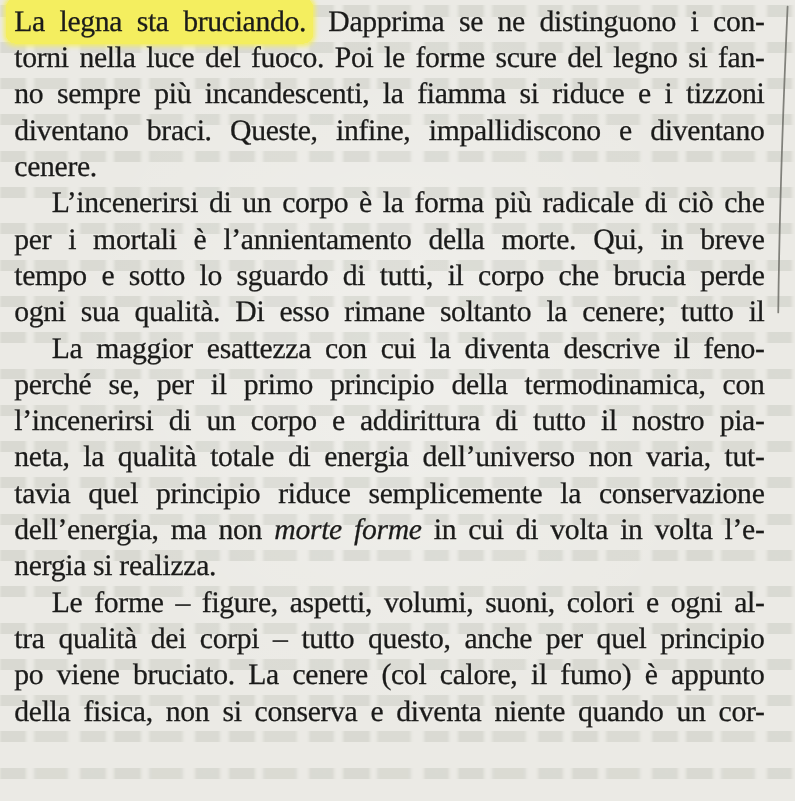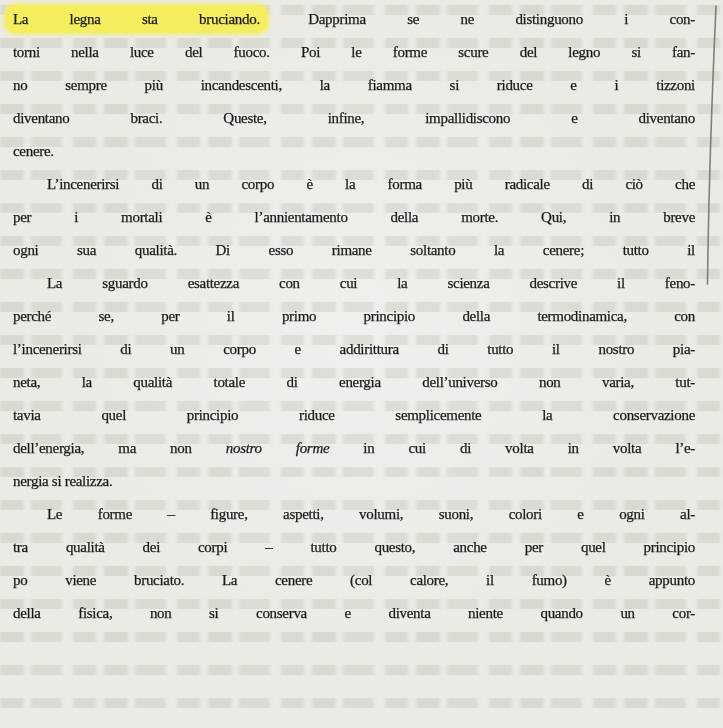--- a/index.html
+++ b/index.html
@@ -51,21 +51,21 @@
   }
   .text-block {
     position: absolute;
     left: 13px;
     top: 3px;
     width: 682px;
   }
   .line {
     height: 33px;
     line-height: 33px;
-    font-size: 15px;
+    font-size: 27px;
     letter-spacing: -0.3px;
     color: var(--ink);
     -webkit-text-stroke: 0.25px var(--ink);
     text-align: justify;
     text-align-last: justify;
     white-space: normal;
   }
   .line.indent { padding-left: 34px; }
   .line.last {
     text-align: right;
@@ -94,27 +94,28 @@
   </svg>
 
   <div class="text-block">
       <div class="line"><span class="hl">La legna sta bruciando.</span><span> Dapprima se ne distinguono i con-</span></div>
       <div class="line"><span>torni nella luce del fuoco. Poi le forme scure del legno si fan-</span></div>
       <div class="line"><span>no sempre più incandescenti, la fiamma si riduce e i tizzoni</span></div>
       <div class="line"><span>diventano braci. Queste, infine, impallidiscono e diventano</span></div>
       <div class="line last"><span>cenere.</span></div>
       <div class="line indent"><span>L’incenerirsi di un corpo è la forma più radicale di ciò che</span></div>
       <div class="line"><span>per i mortali è l’annientamento della morte. Qui, in breve</span></div>
+      <div class="line"><span>tempo e sotto lo sguardo di tutti, il corpo che brucia perde</span></div>
       <div class="line"><span>ogni sua qualità. Di esso rimane soltanto la cenere; tutto il</span></div>
-      <div class="line indent"><span>La sguardo esattezza con cui la scienza descrive il feno-</span></div>
+      <div class="line indent"><span>La maggior esattezza con cui la diventa descrive il feno-</span></div>
       <div class="line"><span>perché se, per il primo principio della termodinamica, con</span></div>
       <div class="line"><span>l’incenerirsi di un corpo e addirittura di tutto il nostro pia-</span></div>
       <div class="line"><span>neta, la qualità totale di energia dell’universo non varia, tut-</span></div>
       <div class="line"><span>tavia quel principio riduce semplicemente la conservazione</span></div>
-      <div class="line"><span>dell’energia, ma non </span><span class="it">nostro forme</span><span> in cui di volta in volta l’e-</span></div>
+      <div class="line"><span>dell’energia, ma non </span><span class="it">morte forme</span><span> in cui di volta in volta l’e-</span></div>
       <div class="line last"><span>nergia si realizza.</span></div>
       <div class="line indent"><span>Le forme – figure, aspetti, volumi, suoni, colori e ogni al-</span></div>
       <div class="line"><span>tra qualità dei corpi – tutto questo, anche per quel principio</span></div>
       <div class="line"><span>po viene bruciato. La cenere (col calore, il fumo) è appunto</span></div>
       <div class="line"><span>della fisica, non si conserva e diventa niente quando un cor-</span></div>
     </div>
 
 </div>
 
 </body></html>

